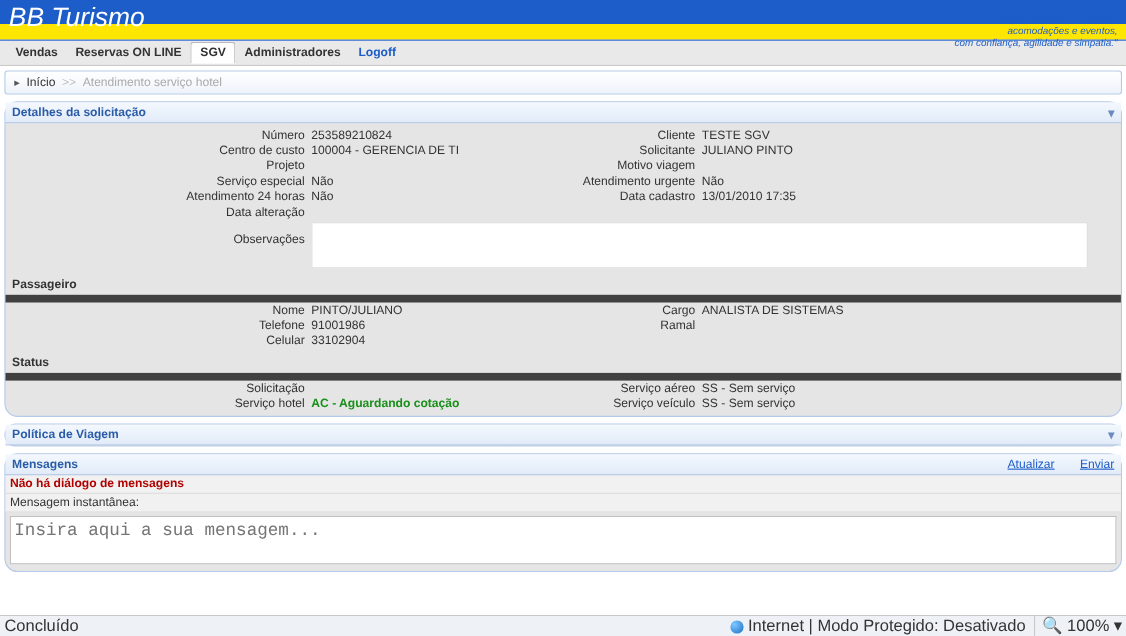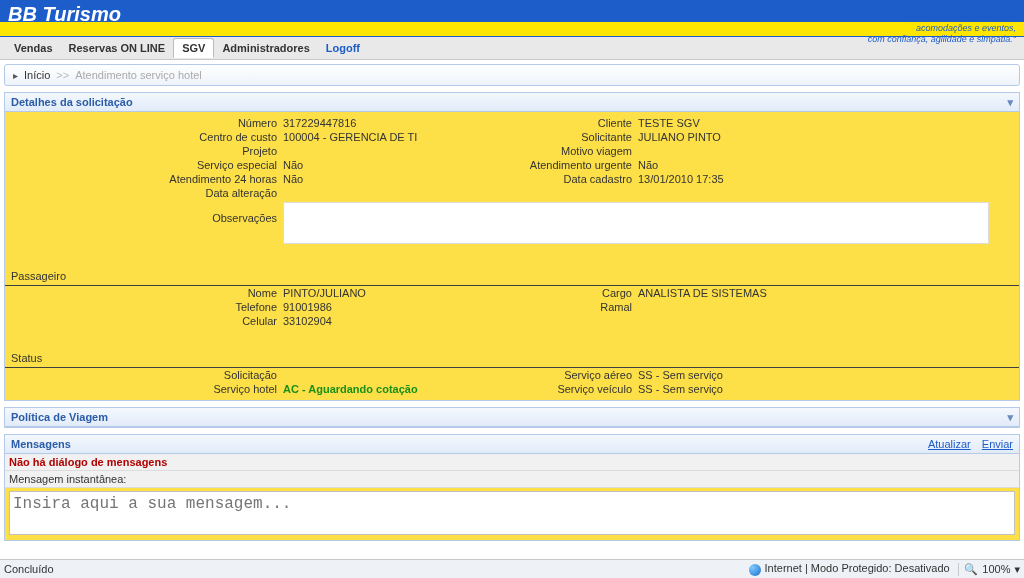--- a/index.html
+++ b/index.html
@@ -1,56 +1,56 @@
 <!DOCTYPE html>
 <html><head>
 <meta charset="utf-8">
 <style>
 html,body{margin:0;padding:0;font-family:Arial,Helvetica,sans-serif;font-size:11px;color:#333;background:#fff;width:1024px;height:578px;overflow:hidden}
 .header{height:36px;background:linear-gradient(to bottom,#1d5dc9 0%,#1d5dc9 60%,#ffe600 60%,#ffe600 100%);position:relative;color:#fff;border-bottom:1px solid #1d5dc9}
-.logo{position:absolute;left:8px;top:3px;font-size:20px;font-weight:bold;font-style:italic;color:#fff}
+.logo{position:absolute;left:8px;top:3px;font-size:24px;font-weight:normal;font-style:italic;color:#fff}
 .mission{position:absolute;right:8px;top:1px;text-align:right;font-size:9px;line-height:11px}
 .mission .title{color:#1d5dc9;font-weight:bold}
 .mission .sub{color:#1d5dc9;font-style:italic}
 .menubar{height:22px;background:#e9e9e9;border-bottom:1px solid #c9c9c9;display:flex;align-items:center;padding:0 6px}
 .menubar .item{padding:3px 8px;color:#333;font-weight:bold;cursor:pointer}
 .menubar .item.active{background:#fff;border:1px solid #bbb;border-bottom:1px solid #fff;border-radius:3px 3px 0 0}
 .menubar .item.blue{color:#1d5dc9;font-weight:bold}
 .content{padding:4px;height:calc(100% - 36px - 22px - 18px);overflow:auto;box-sizing:border-box}
 .breadcrumb{border:1px solid #b5c9e8;border-radius:3px;padding:4px 8px;background:linear-gradient(#fff,#eef3fb);display:flex;align-items:center;gap:6px;margin-bottom:6px}
 .breadcrumb .arrow{font-size:10px;color:#555}
 .breadcrumb .home{color:#333}
 .breadcrumb .sep{color:#bbb}
 .breadcrumb .cur{color:#aaa}
-.panel{border:1px solid #b5c9e8;border-radius:0;margin-bottom:6px;background:#fde047}
+.panel{border:1px solid #b5c9e8;border-radius:12px;margin-bottom:6px;background:#e5e5e5}
 .panel-header{background:linear-gradient(#f4f8fe,#e1ebf8);color:#2a5ca8;font-weight:bold;padding:3px 6px;border-bottom:1px solid #b5c9e8;position:relative}
 .panel-header .collapse{position:absolute;right:6px;top:3px;color:#6b8bc0;cursor:pointer}
 .panel-body{padding:4px 0}
-.section-title{font-weight:normal;color:#333;padding:3px 6px;border-bottom:1px solid #404040;margin-top:21px}
+.section-title{font-weight:bold;color:#333;padding:3px 6px;border-bottom:7px solid #404040;margin-top:4px}
 .row{display:flex;padding:1px 0}
 .lbl{width:272px;text-align:right;padding-right:6px;color:#333}
 .val{flex:1;color:#333}
 .two-col{display:flex}
 .two-col .left,.two-col .right{flex:1}
 .two-col .right .lbl{width:110px}
 .two-col .right{display:flex;justify-content:flex-start}
 .two-col .right .pair{display:flex}
 .two-col .right .pair .lbl{width:auto;min-width:120px}
 .two-col .right .pair .val{min-width:160px}
 .obs-box{width:700px;height:36px;border:1px solid #dcdcdc;background:#fff;position:relative;resize:none;font:inherit}
 .obs-wrap{display:flex;align-items:flex-start;padding:2px 6px}
 .obs-wrap .lbl{width:266px;padding-top:10px}
 .green{color:#1a8f1a;font-weight:bold}
 .msg-header{display:flex;justify-content:space-between;align-items:flex-end}
 .msg-links{color:#1d5dc9;font-weight:normal}
-.msg-links span{margin-left:8px;cursor:pointer;text-decoration:underline}
+.msg-links span{margin-left:20px;cursor:pointer;text-decoration:underline}
 .msg-none{background:#f1f1f1;color:#b00000;font-weight:bold;padding:2px 4px;border-bottom:1px solid #dcdcdc}
 .msg-label{background:#f1f1f1;padding:2px 4px;border-bottom:1px solid #dcdcdc}
 .msg-input{width:calc(100% - 8px);height:44px;margin:3px 4px;border:1px solid #c0c0c0;font-family:'Courier New',monospace;font-size:16px;padding:3px;color:#888;resize:none;box-sizing:border-box}
-.statusbar{position:fixed;bottom:0;left:0;right:0;height:18px;background:#eef1f6;border-top:1px solid #c9c9c9;display:flex;align-items:center;font-size:11px;padding:0 4px;justify-content:space-between}
+.statusbar{position:fixed;bottom:0;left:0;right:0;height:18px;background:#eef1f6;border-top:1px solid #c9c9c9;display:flex;align-items:center;font-size:15px;padding:0 4px;justify-content:space-between}
 .statusbar .right{display:flex;align-items:center;gap:8px}
 .globe{width:12px;height:12px;border-radius:50%;background:radial-gradient(circle at 30% 30%,#7fc9ff,#1a6fc9);display:inline-block;margin-right:4px;vertical-align:middle}
 .zoom{display:flex;align-items:center;gap:4px;border-left:1px solid #c9c9c9;padding-left:6px}
 .zoom .mag{color:#1a6fc9}
 </style>
 </head>
 <body>
 
 <div class="header">
   <div class="logo">BB Turismo</div>
@@ -82,21 +82,21 @@
   <div class="panel">
     <div class="panel-header">
       <span>Detalhes da solicitação</span>
       <span class="collapse">▾</span>
     </div>
     <div class="panel-body">
       <div class="two-col">
         <div class="left">
           <div class="row">
               <div class="lbl">Número</div>
-              <div class="val">317229447816</div>
+              <div class="val">253589210824</div>
             </div>
           <div class="row">
               <div class="lbl">Centro de custo</div>
               <div class="val">100004 - GERENCIA DE TI</div>
             </div>
           <div class="row">
               <div class="lbl">Projeto</div>
               <div class="val"></div>
             </div>
           <div class="row">

